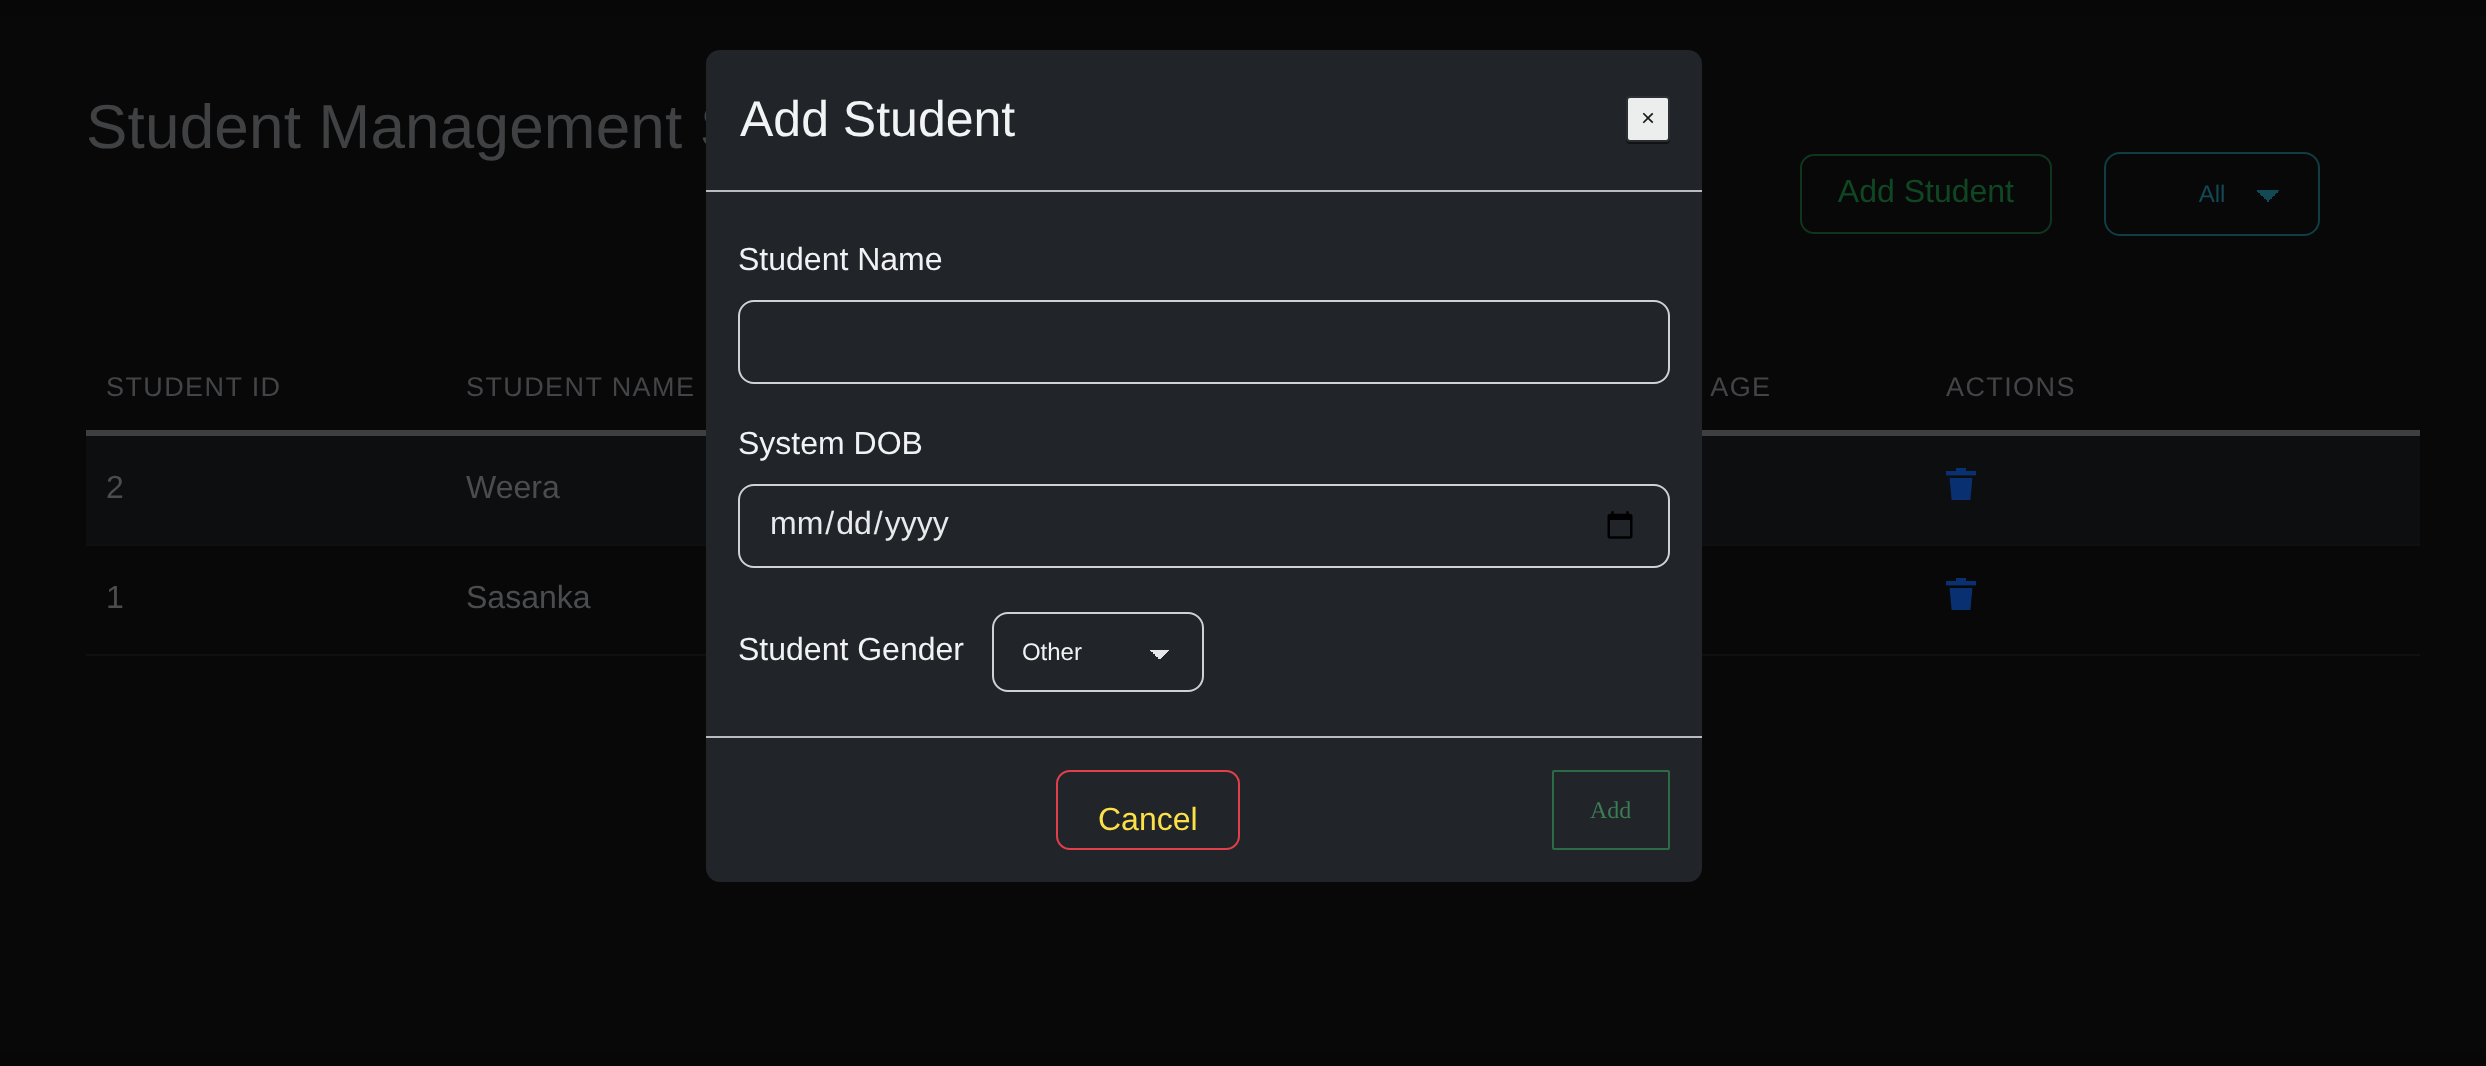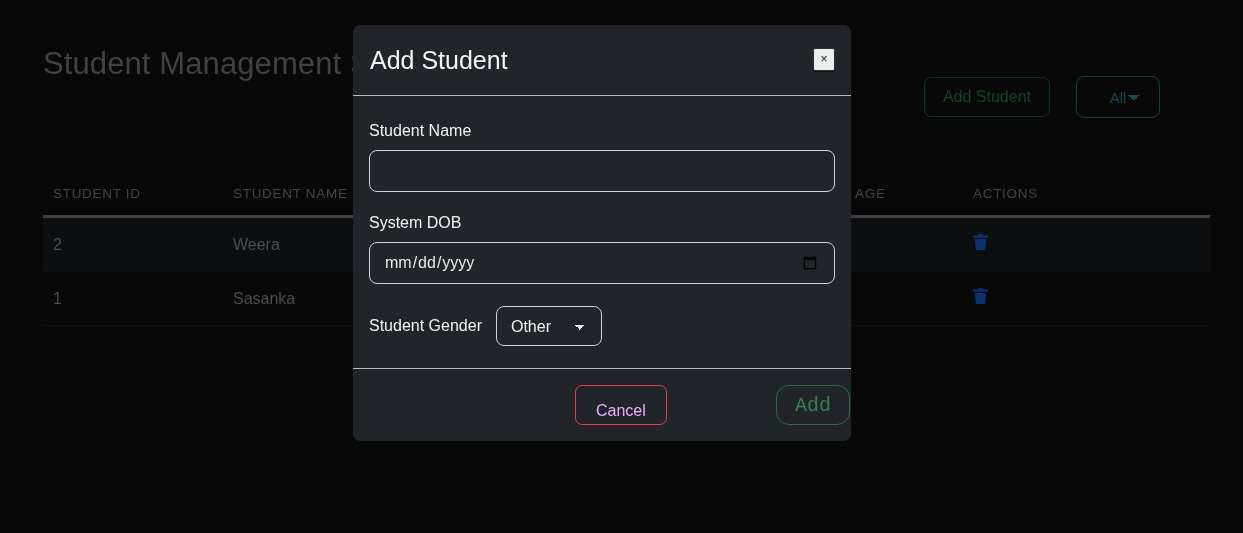--- a/index.html
+++ b/index.html
@@ -67,27 +67,27 @@
     border-radius: 7px;
     color: #1d7a3d;
     font-size: 16px;
     font-family: "Liberation Sans", sans-serif;
     line-height: 38px;
     cursor: pointer;
     white-space: nowrap;
   }
   .select-filter {
     box-sizing: border-box;
-    width: 84px;
+    width: 108px;
     height: 42px;
     background: #0e0e10;
     border: 1px solid #1c6a79;
     border-radius: 8px;
     color: #1f7f93;
-    font-size: 15px;
+    font-size: 12px;
     font-family: "Liberation Sans", sans-serif;
     text-align: center;
     text-align-last: center;
     padding: 0 6px;
     -webkit-appearance: none;
     appearance: none;
     background-image:
       linear-gradient(45deg, transparent 50%, #1f7f93 50%),
       linear-gradient(135deg, #1f7f93 50%, transparent 50%);
     background-position:
@@ -231,21 +231,21 @@
   }
   .gender-row .field-label { margin-bottom: 0; }
   .select-gender {
     box-sizing: border-box;
     width: 106px;
     height: 40px;
     background: #212529;
     border: 1px solid #cfd2d5;
     border-radius: 8px;
     color: #f1f2f3;
-    font-size: 16px;
+    font-size: 12px;
     font-family: "Liberation Sans", sans-serif;
     padding: 0 26px 0 14px;
     -webkit-appearance: none;
     appearance: none;
     background-image:
       linear-gradient(45deg, transparent 50%, #e6e7e9 50%),
       linear-gradient(135deg, #e6e7e9 50%, transparent 50%);
     background-position:
       calc(100% - 21px) 18px,
       calc(100% - 16px) 18px;
@@ -262,39 +262,38 @@
   .btn-cancel {
     position: absolute;
     left: 175px;
     top: 16px;
     box-sizing: border-box;
     height: 40px;
     padding: 16px 20px;
     background: transparent;
     border: 1px solid #e1404b;
     border-radius: 7px;
-    color: #f0abfc;
-    font-size: 16px;
-    font-family: "Liberation Sans", sans-serif;
-    cursor: pointer;
-    margin-left: 47px;
+    color: #fde047;
+    font-size: 16px;
+    font-family: "Liberation Sans", sans-serif;
+    cursor: pointer;
   }
   .btn-add {
     position: absolute;
     left: 423px;
     top: 16px;
     box-sizing: border-box;
     height: 40px;
     padding: 0 18px;
     background: transparent;
     border: 1px solid #2c6b45;
-    border-radius: 13px;
+    border-radius: 1px;
     color: #3c7d55;
-    font-size: 20px;
-    font-family: Liberation Mono, monospace;
+    font-size: 12px;
+    font-family: Liberation Serif, serif;
     cursor: pointer;
   }
 </style>
 </head>
 <body>
 
 <div id="page">
   <div id="page-inner">
 
     <div class="page-header">

